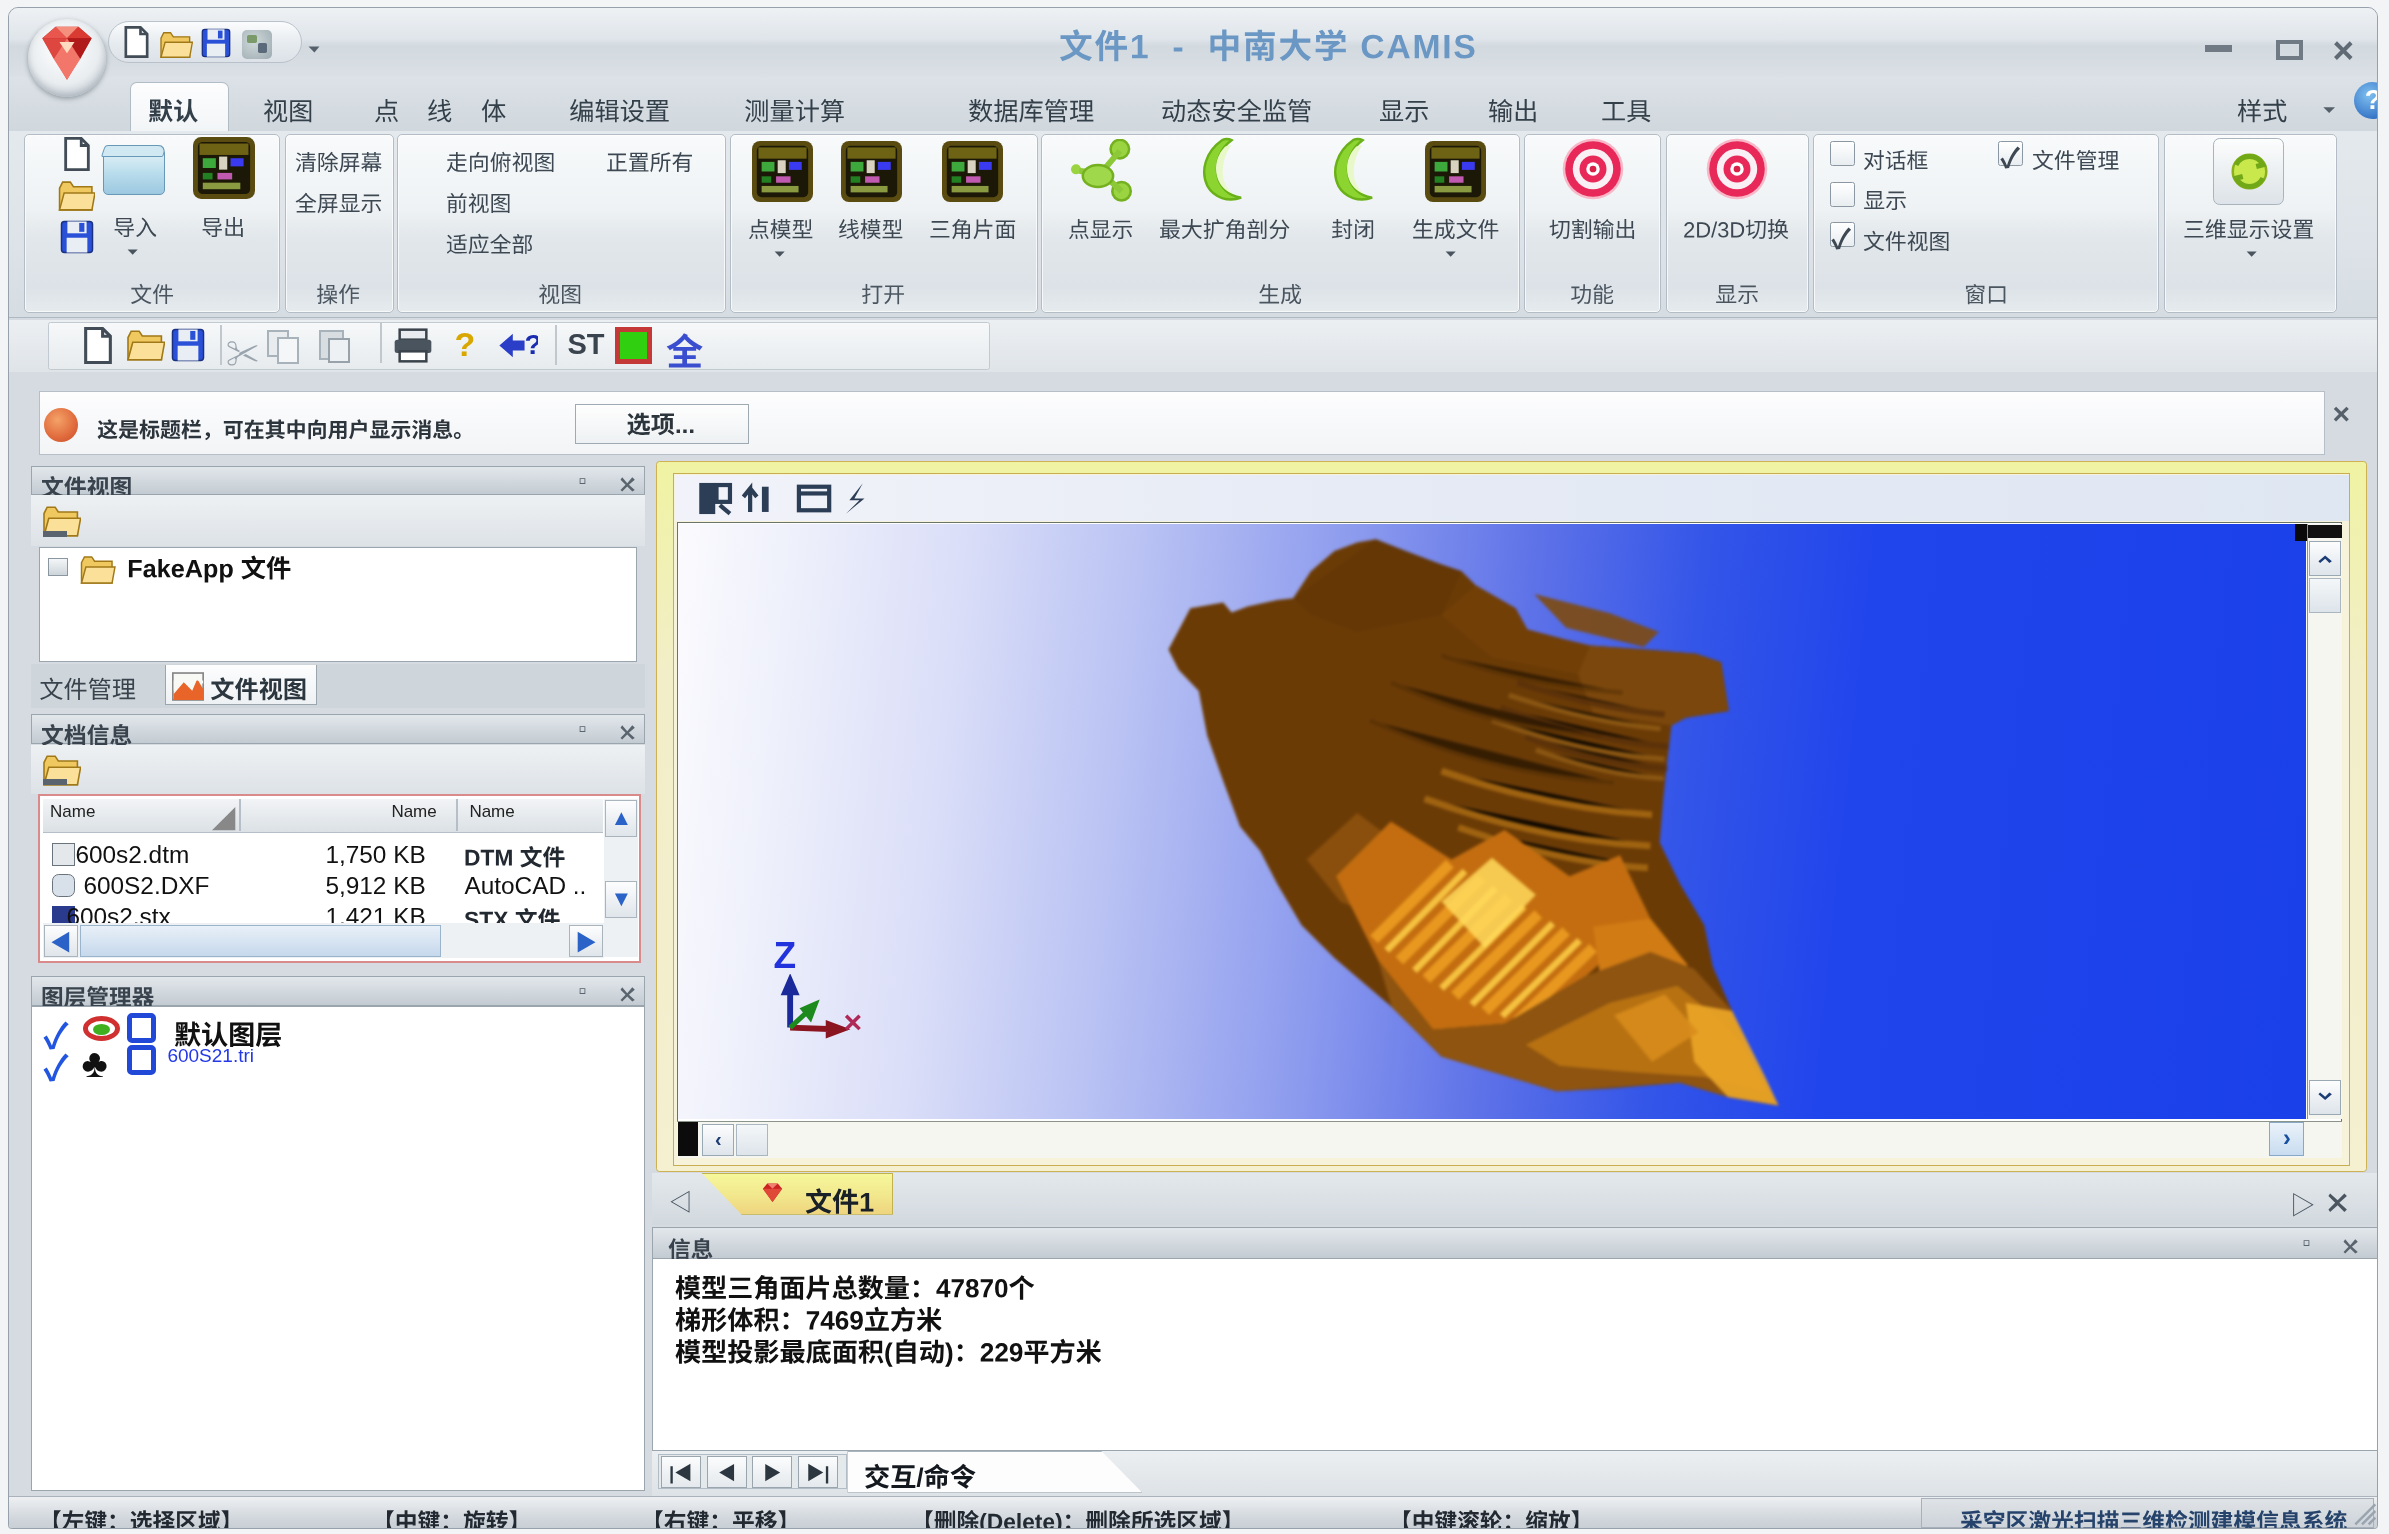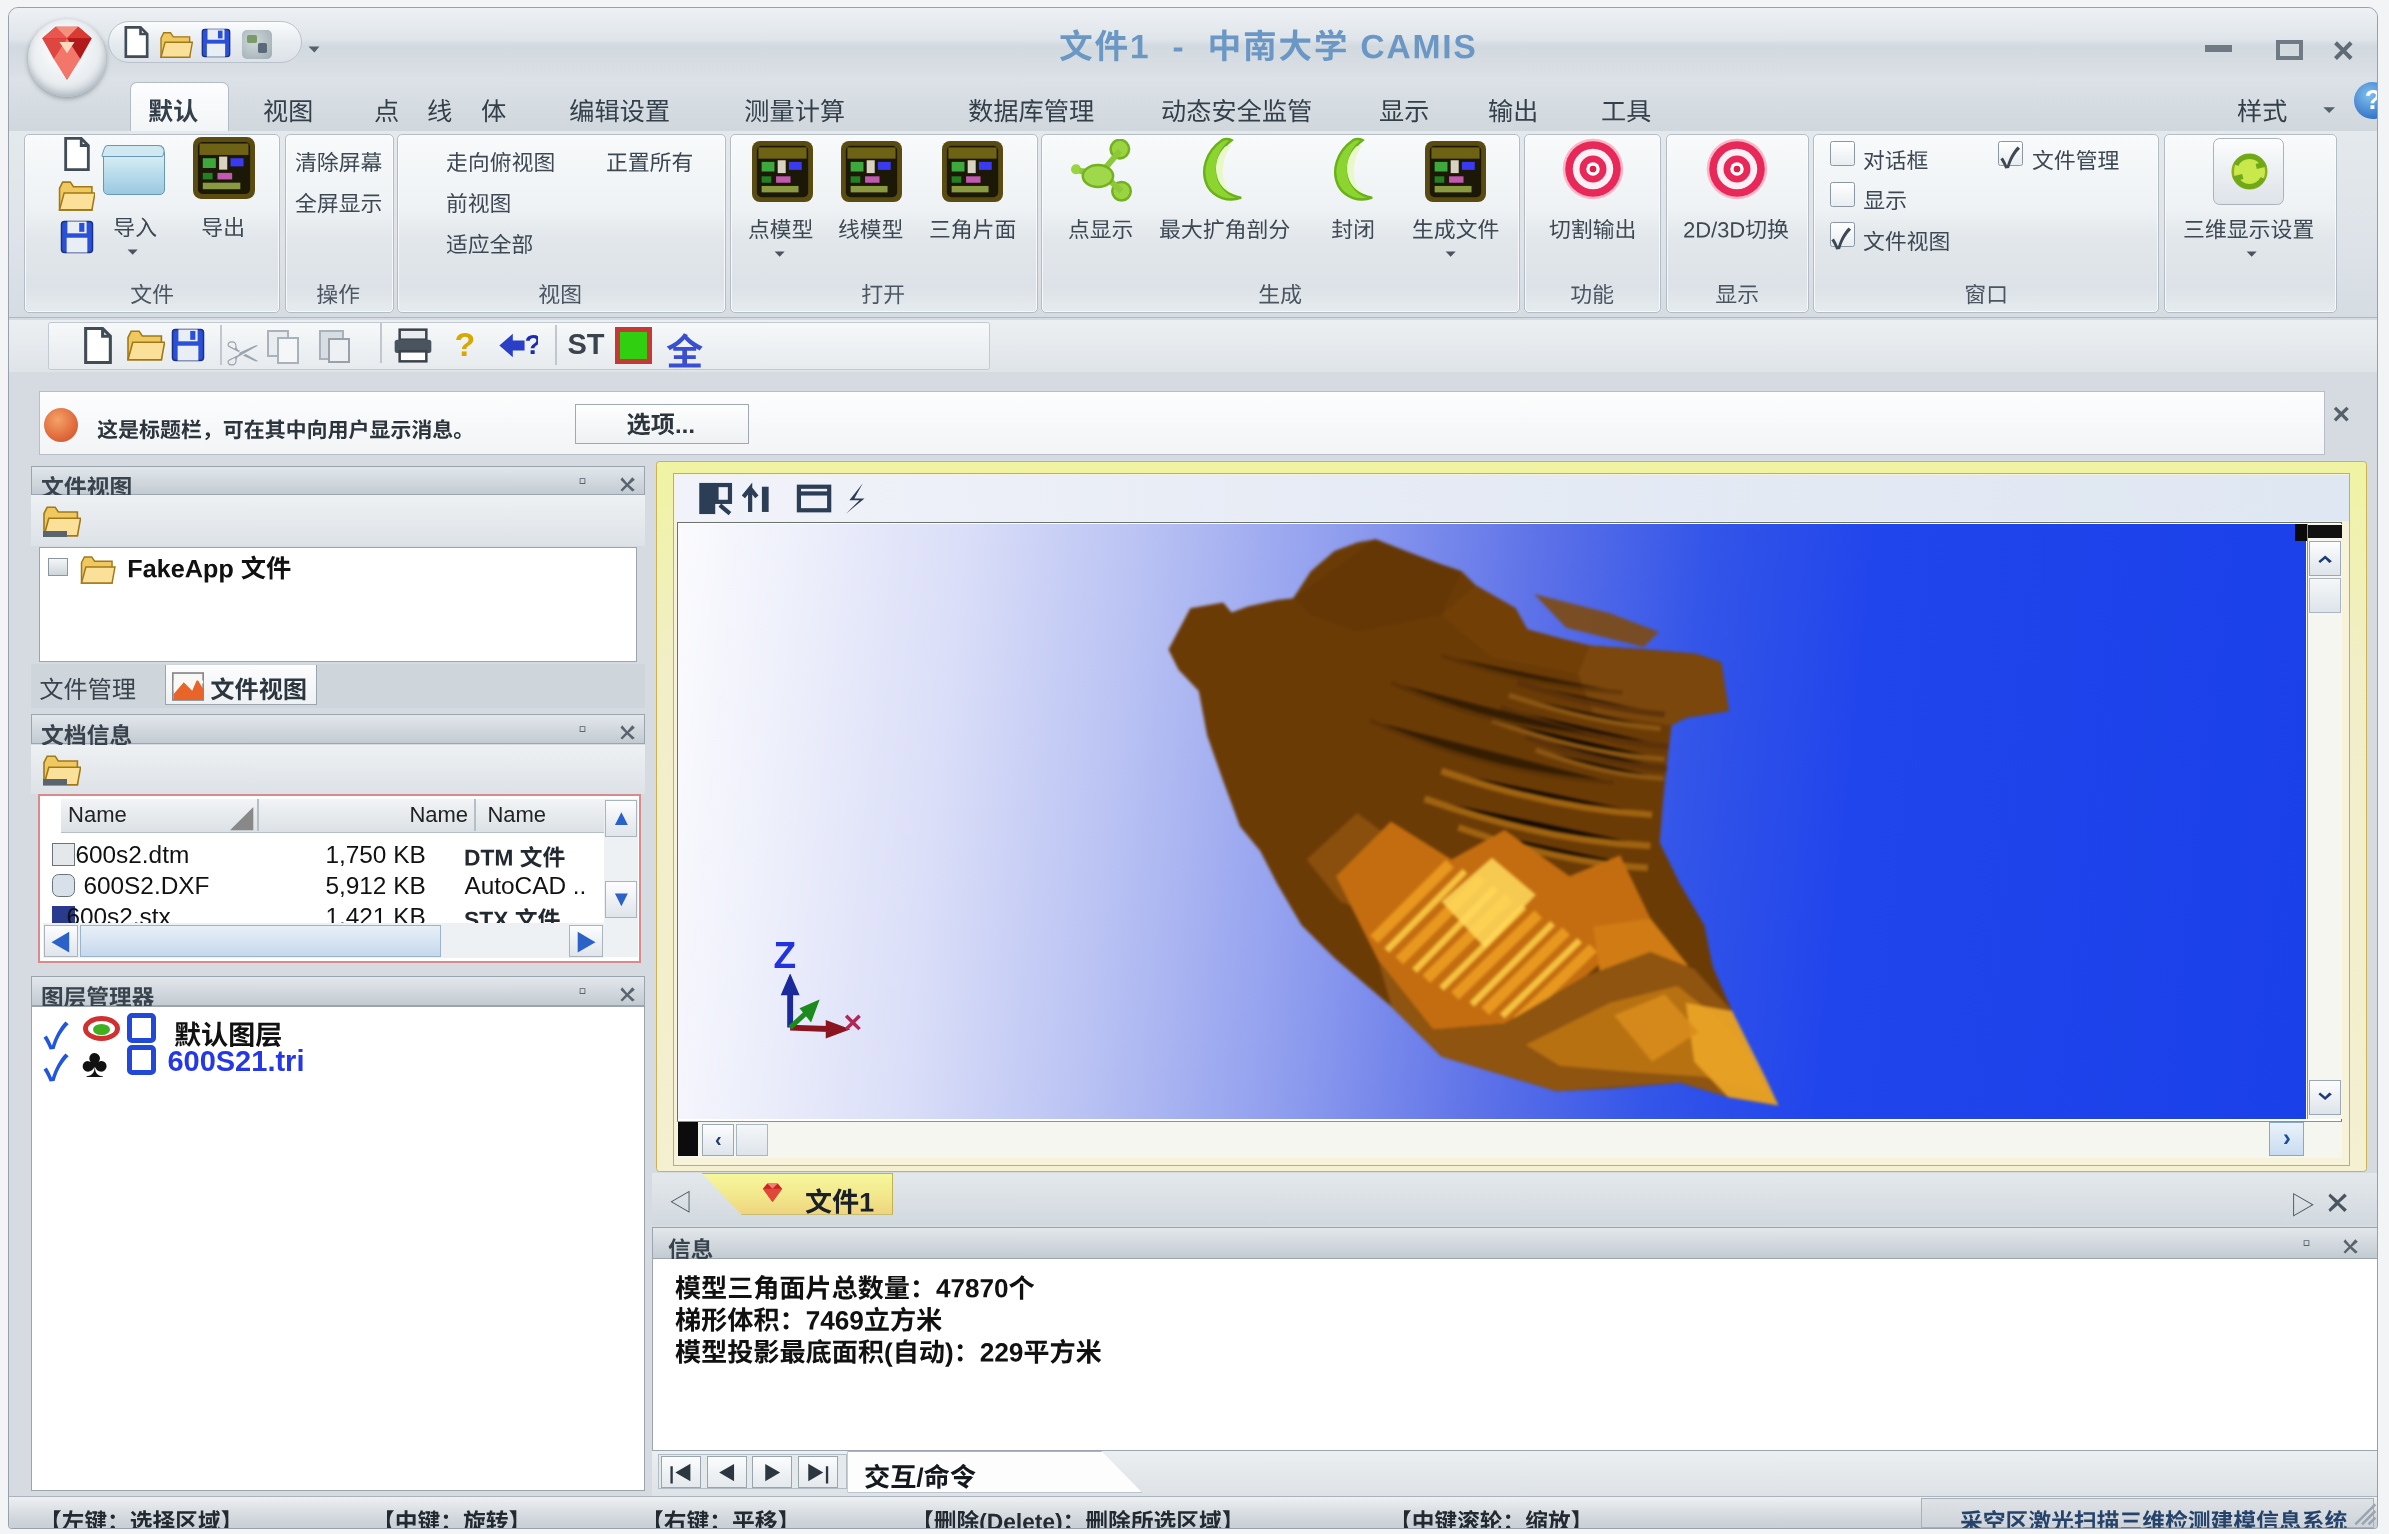--- a/index.html
+++ b/index.html
@@ -431,21 +431,21 @@
         <svg class="abs" style="left:586px;top:1.7px" width="21" height="32" viewBox="0 0 25 38">
           <path fill="#5a646e" d="M3 14 L5 11 L11 18 L17 11 L20 14 L13 20 L20 26 L17 28 L11 22 L5 28 L3 26 L9 20 Z"></path>
         </svg>
       </div>
 <div class="abs" style="left:22px;top:737px;width:614px;height:49px;background:linear-gradient(#eef1f3,#dde2e7)"></div>
 <svg class="abs" style="left:33px;top:745px" width="39" height="35" viewBox="0 0 48 44">
         <use href="#yfolder"></use>
       </svg>
 <div class="abs" style="left:34px;top:771px;width:23.6px;height:6.7px;background:#5a646e"></div>
 <div class="abs" style="left:29px;top:786px;width:603px;height:169px;background:#fff;border:2.5px solid #d98b8b"></div>
-<div class="abs" style="left:52px;top:791px;width:560px;height:34px;background:linear-gradient(#f2f4f6,#dbe1e5);border-bottom:1.7px solid #b6bfc7;font-size:22px;color:#222">
+<div class="abs" style="left:34px;top:791px;width:560px;height:34px;background:linear-gradient(#f2f4f6,#dbe1e5);border-bottom:1.7px solid #b6bfc7;font-size:17px;color:#222">
   <span class="abs" style="left:6.7px;top:3.4px">Name</span>
         <svg class="abs" style="left:169px;top:1.7px" width="25" height="35" viewBox="0 0 30 41">
           <path fill="#888" d="M28 35.8V7.8L0 35.8Z"></path>
         </svg>
   <span class="abs" style="left:196px;top:0px;width:1.7px;height:32px;background:#b6bfc7"></span>
   <span class="abs" style="left:348px;top:3.4px">Name</span>
   <span class="abs" style="left:413px;top:0px;width:1.7px;height:32px;background:#b6bfc7"></span>
   <span class="abs" style="left:426px;top:3.4px">Name</span>
 </div>
 <div class="abs" style="left:34px;top:831px;font-size:24.4px;color:#111;line-height:31px;white-space:pre">
@@ -492,21 +492,21 @@
 <div class="abs" style="left:84px;top:1016px;width:17px;height:11px;background:#40b020;border-radius:50%"></div>
 <div class="abs" style="left:118px;top:1005px;width:29px;height:30px;background:#fff;border:5px solid #2248d8;border-radius:5px"></div>
 <svg class="abs" style="left:165px;top:1005px" width="110" height="40" viewBox="0 0 130 47">
         <path fill="#111" d="M6.3 33.6C6.6 35.4 6.8 37.6 6.7 39.1L9.1 38.8C9.1 37.3 8.9 35.1 8.5 33.3ZM9.4 33.5C9.9 35.1 10.3 37.1 10.3 38.4L12.6 37.9C12.5 36.6 12.1 34.6 11.6 33.1ZM12.4 33.3C13 34.5 13.6 36.1 13.7 37.2L16.1 36.2C15.9 35.2 15.3 33.7 14.7 32.5ZM3.5 32.9C2.9 34.7 2 37.1 1.1 38.6L3.7 39.8C4.5 38.2 5.3 35.7 5.9 33.9ZM21.4 10V18.1V18.8H16.6V22.5H21.3C20.8 27.4 19.4 32.9 15 37.5C16 38.1 17.2 39 17.9 39.7C20.8 36.5 22.5 33 23.5 29.3C24.7 33.6 26.4 37.3 29 39.7C29.5 38.7 30.7 37.4 31.5 36.7C27.9 33.9 25.9 28.4 24.7 22.5H30.5V18.8H24.7V18.1V13.3C25.9 14.9 27 16.7 27.6 18L30.1 16.4C29.5 15 27.9 12.8 26.6 11.2L24.7 12.3V10ZM5.4 14.9C5.9 16.4 6.2 18.3 6.3 19.6L7.9 19.1C7.8 17.9 7.4 15.9 6.9 14.5ZM5.4 13.5H8.1V20.6H5.4ZM13 16V20.6H10.3V19.2L11.6 19.7C12.1 18.8 12.5 17.3 13 16ZM11.5 14.4C11.3 15.6 10.8 17.5 10.3 18.8V13.5H13V14.9ZM2.7 24.7V27.6H7.6V29.2L1.9 29.3L2 32.6C5.8 32.4 11.1 32.2 16.1 31.9L16.2 28.9L10.8 29.1V27.6H15.7V24.7H10.8V23.2H15.9V10.9H2.6V23.2H7.6V24.7Z M35.8 12.7C37.4 14.3 39.8 16.4 40.9 17.8L43.5 15C42.3 13.8 39.9 11.7 38.3 10.3ZM51.3 10.1C51.2 20.5 51.5 31.1 43.4 37.1C44.5 37.8 45.7 38.9 46.3 39.9C50 37.1 52.2 33.2 53.4 28.9C54.7 32.9 56.8 37.2 60.6 40C61.2 39 62.3 37.9 63.4 37.1C56.3 32.2 55.2 22.5 54.9 19.2C55.1 16.2 55.1 13.1 55.2 10.1ZM33.2 19.8V23.5H38V33.2C38 34.9 36.9 36.2 36.1 36.7C36.7 37.3 37.8 38.7 38.1 39.4C38.7 38.7 39.7 37.8 45.8 33.4C45.4 32.7 44.9 31.1 44.6 30.1L41.8 32.1V19.8Z M66.3 11.2V40H70V38.8H89.9V40H93.8V11.2ZM72.5 32.7C76.8 33.2 82.1 34.4 85.3 35.5H70V26C70.5 26.7 71.1 27.8 71.4 28.5C73.1 28.1 74.9 27.6 76.6 26.9L75.5 28.6C78.1 29.1 81.5 30.3 83.4 31.2L85 28.8C83.2 28 80.2 27.1 77.6 26.5C78.5 26.1 79.4 25.8 80.2 25.3C82.7 26.6 85.4 27.5 88.2 28.1C88.5 27.4 89.2 26.4 89.9 25.7V35.5H85.7L87.3 32.9C84 31.8 78.6 30.6 74.2 30.2ZM76.9 14.6C75.4 16.9 72.7 19.2 70.1 20.7C70.8 21.2 72.1 22.3 72.6 23C73.3 22.6 73.9 22.1 74.6 21.5C75.3 22.2 76.1 22.8 76.9 23.4C74.7 24.2 72.3 24.9 70 25.4V14.6ZM77.3 14.6H89.9V25.2C87.7 24.8 85.4 24.2 83.4 23.4C85.6 21.9 87.5 20.2 88.8 18.2L86.6 16.9L86.1 17.1H79C79.4 16.6 79.8 16.1 80.1 15.6ZM80.1 21.9C78.9 21.3 77.9 20.6 77 19.9H83.2C82.3 20.6 81.2 21.3 80.1 21.9Z M105.9 22.5V25.8H124.1V22.5ZM103.5 14.5H121V17.2H103.5ZM99.6 11.3V20.8C99.6 25.8 99.4 33.1 96.7 38C97.6 38.3 99.4 39.3 100.1 39.9C103.1 34.6 103.5 26.3 103.5 20.7V20.5H124.9V11.3ZM117.8 32.8 119.3 35.3 110.2 35.9C111.4 34.5 112.5 33 113.4 31.4H121.2ZM106 39.9C107.2 39.4 109 39.3 121 38.3C121.4 39.1 121.7 39.8 122 40.4L125.6 38.7C124.7 36.8 122.7 33.7 121.2 31.4H126.3V28.1H104.1V31.4H108.7C107.8 33.2 106.8 34.7 106.3 35.1C105.7 35.9 105.2 36.4 104.6 36.5C105 37.5 105.7 39.2 106 39.9Z"></path>
       </svg>
 <svg class="abs" style="left:34px;top:1032px" width="28" height="51" viewBox="0 0 33 61">
         <path fill="#2255e0" d="M7.7 49.7 13.6 49C17.3 35.5 23.7 25.7 30.5 19.4L26.6 16C19.9 22.8 13.9 33.6 10.5 45H10.3C8.7 40.9 6.8 36.8 4.2 32.9L0.3 35.5C3.5 40.1 5.7 44.3 7.7 49.7Z"></path>
       </svg>
 <div class="abs" style="left:72px;top:1033px;font-size:40px;color:#111">♣</div>
 <div class="abs" style="left:118px;top:1037px;width:29px;height:30px;background:#fff;border:5px solid #2248d8;border-radius:5px"></div>
-<div class="abs" style="left:158px;top:1037px;font-size:29px;font-weight:bold;color:#2438e8">600S21.tri</div>
+<div class="abs" style="left:158px;top:1037px;font-size:19px;font-weight:normal;color:#2438e8">600S21.tri</div>
 </div>
 <div id="viewport">
 
 <div class="abs" style="left:647px;top:453px;width:1711px;height:711px;background:linear-gradient(#f0f3a2,#f2eec8 30%,#f4f0d0);border:1.7px solid #cdb152;border-radius:3.4px"></div>
 <div class="abs" style="left:664px;top:465px;width:1677px;height:693px;border:1.7px solid #c8ae50;background:#f6f3da"></div>
 
 <div class="abs" style="left:666px;top:467px;width:1674px;height:46px;background:linear-gradient(90deg,#f2f3fa,#e6ebf5 40%,#dfe7f2)"></div>
 <svg class="abs" style="left:689px;top:472px" width="185" height="37" viewBox="0 0 220 44" fill="none" stroke="#2c3e55" stroke-width="5">
 <rect x="4" y="6" width="14" height="32" fill="#2c3e55"></rect>
         <rect x="22" y="6" width="16" height="20" fill="none"></rect>

